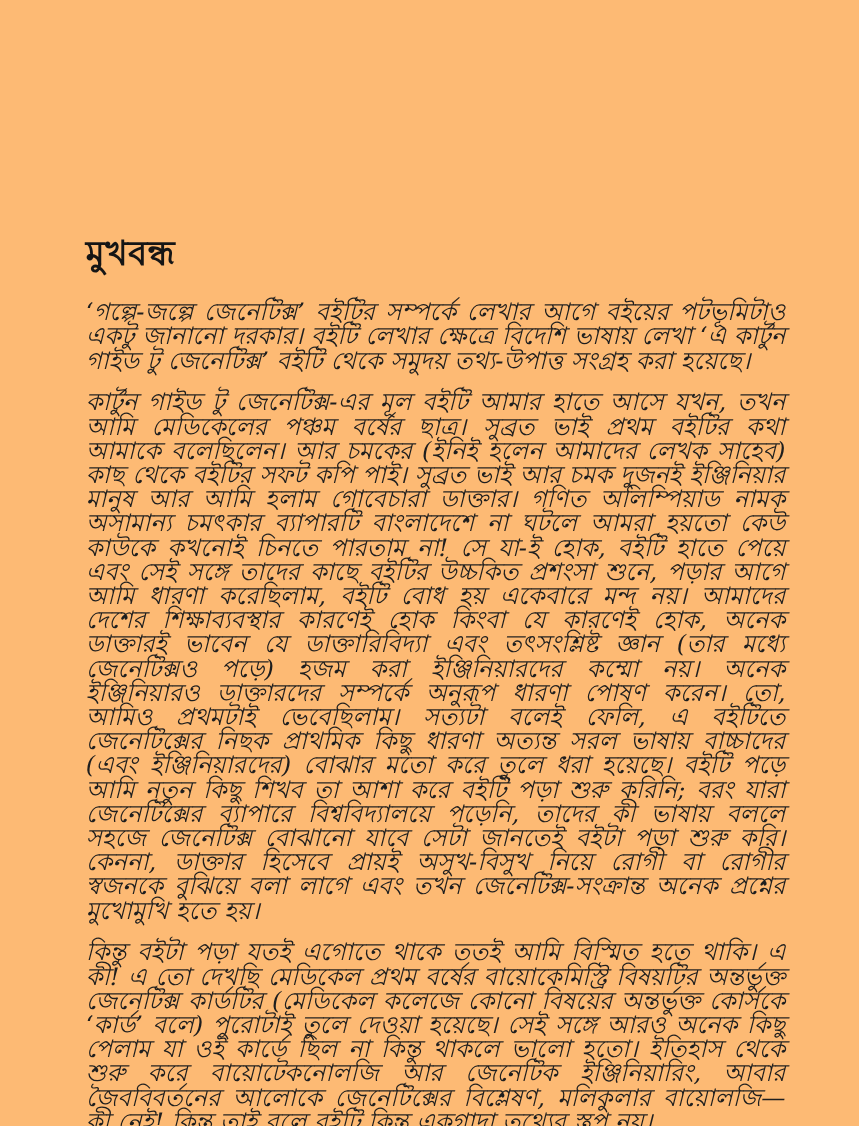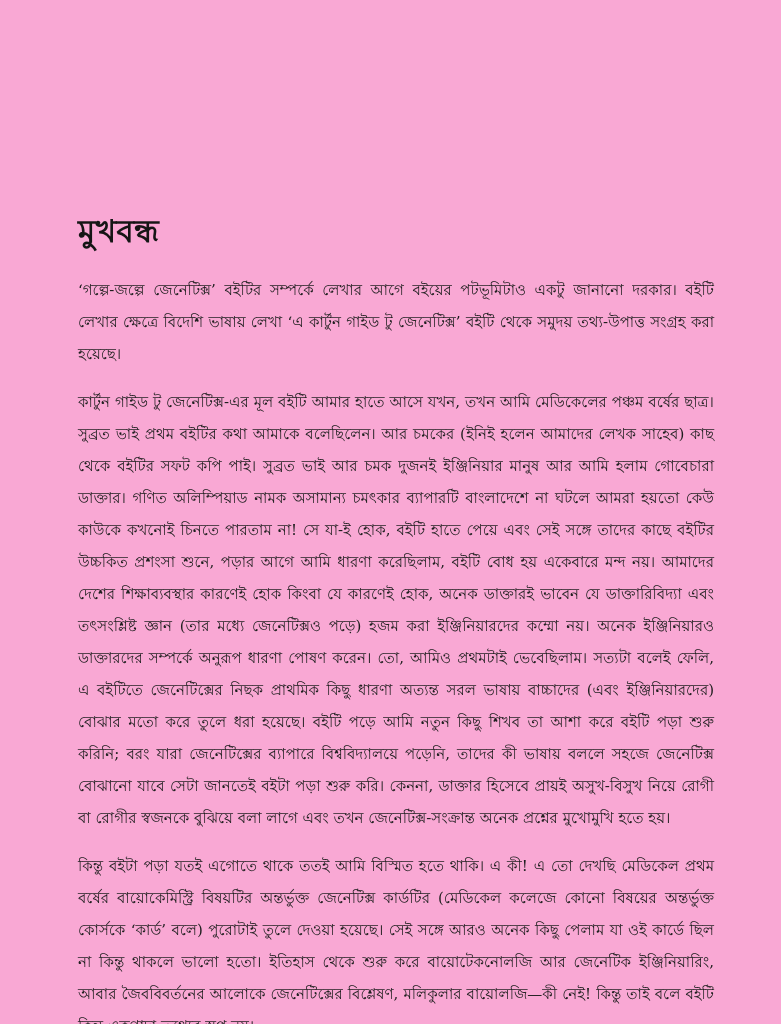--- a/index.html
+++ b/index.html
@@ -4,46 +4,47 @@
 <style>
   html, body {
     margin: 0;
     padding: 0;
     background: #ffffff;
   }
   .page {
     position: relative;
     width: 781px;
     height: 1024px;
-    background: #f9a8d4;
+    background: #fdba74;
     overflow: hidden;
     font-family: "DejaVu Serif", "Liberation Serif", serif;
     color: #1b1b1b;
   }
   .content {
     position: absolute;
     left: 78px;
     top: 213px;
     width: 636px;
   }
   .heading {
     font-size: 31px;
     font-weight: 700;
     line-height: 1.2;
     margin: 0 0 24px 0;
     color: #151515;
     letter-spacing: 0.5px;
   }
   .para {
-    font-size: 15px;
-    line-height: 32px;
+    font-size: 22px;
+    line-height: 22px;
     text-align: justify;
     text-justify: inter-word;
     margin: 0 0 16px 0;
     color: #1e1e1e;
+    font-style: italic;
   }
   .para:last-child {
     margin-bottom: 0;
   }
 </style>
 </head>
 <body>
 
 <div class="page">
   <div class="content">

